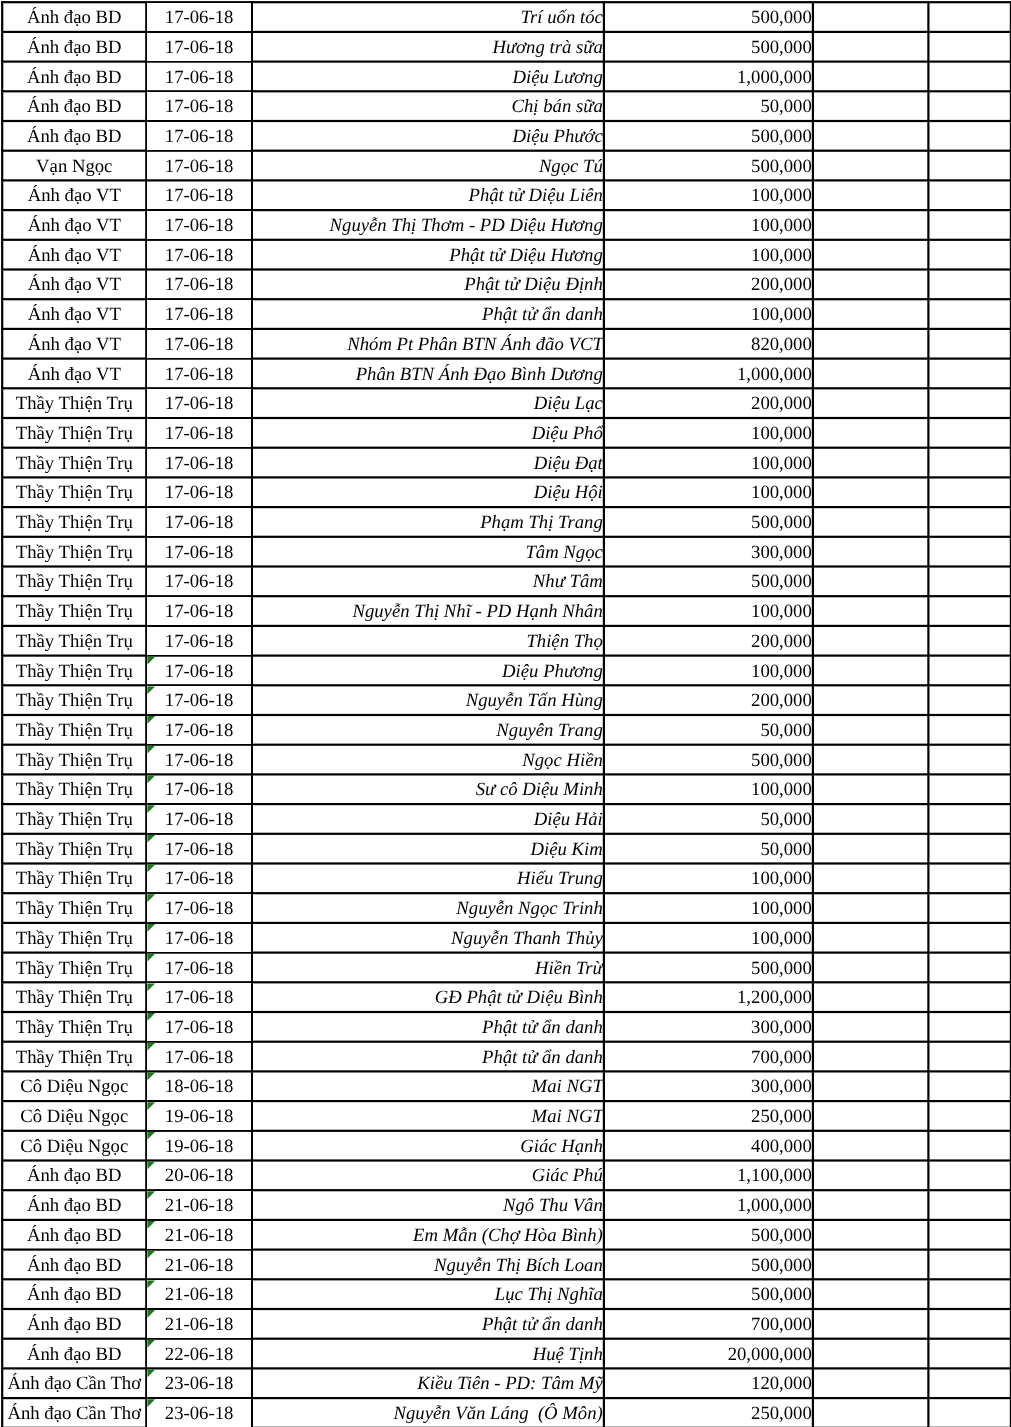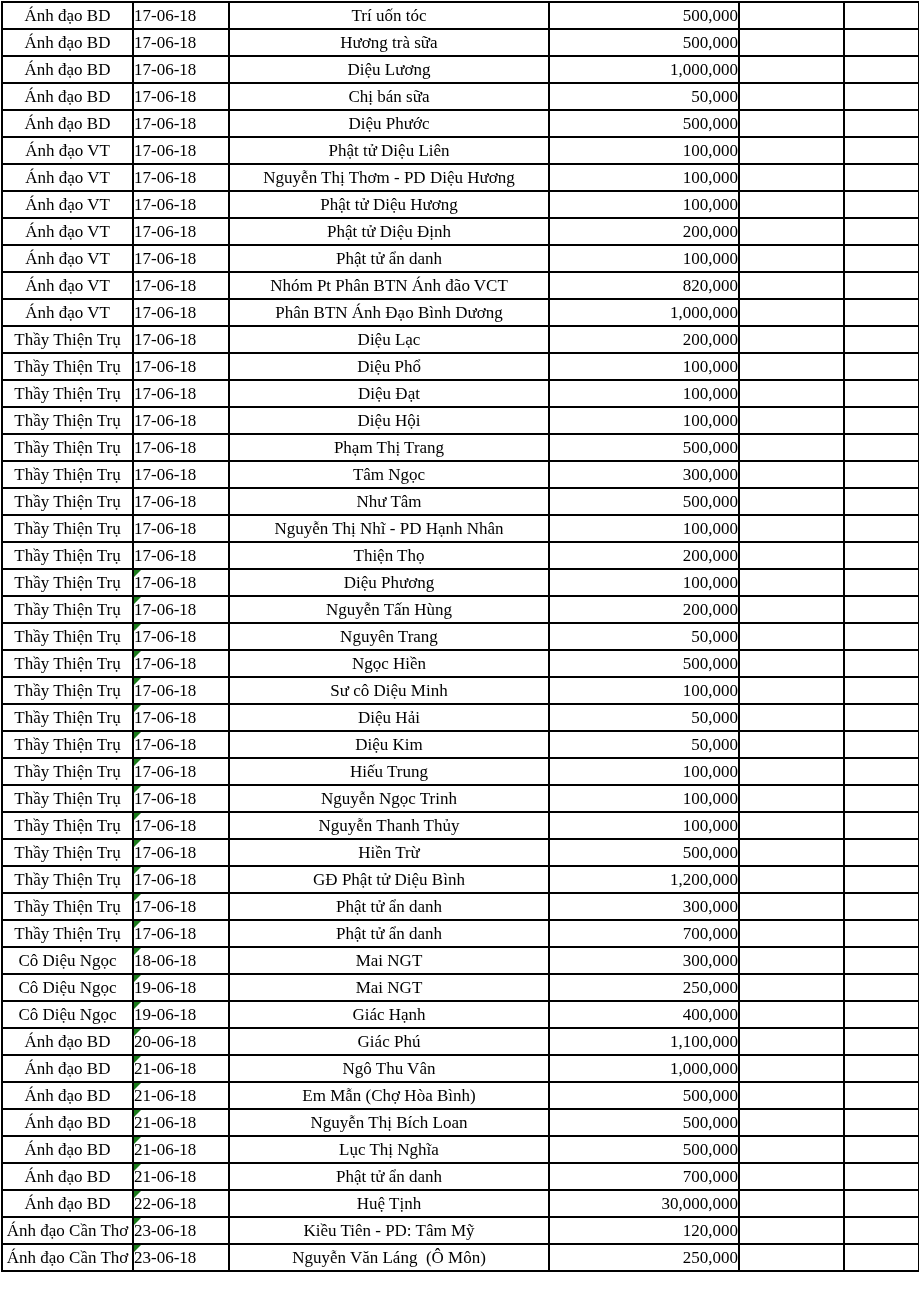--- a/index.html
+++ b/index.html
@@ -32,27 +32,29 @@
     color: #000000;
     vertical-align: middle;
     background: #ffffff;
     overflow: visible;
   }
   td.c-group {
     text-align: center;
     white-space: nowrap;
   }
   td.c-date {
+    text-align: center;
     white-space: nowrap;
     position: relative;
   }
   td.c-name {
-    text-align: center;
+    text-align: right;
     padding-left: 5px;
     white-space: pre;
+    font-style: italic;
   }
   td.c-amt {
     text-align: right;
     padding-right: 9px;
     white-space: nowrap;
   }
   .tri {
     position: absolute;
     top: 0;
     left: 0;
@@ -110,20 +112,28 @@
         </tr>
         <tr>
           <td class="c-group">Ánh đạo BD</td>
           <td class="c-date">17-06-18</td>
           <td class="c-name">Diệu Phước</td>
           <td class="c-amt">500,000</td>
           <td class="c-b1"></td>
           <td class="c-b2"></td>
         </tr>
         <tr>
+          <td class="c-group">Vạn Ngọc</td>
+          <td class="c-date">17-06-18</td>
+          <td class="c-name">Ngọc Tú</td>
+          <td class="c-amt">500,000</td>
+          <td class="c-b1"></td>
+          <td class="c-b2"></td>
+        </tr>
+        <tr>
           <td class="c-group">Ánh đạo VT</td>
           <td class="c-date">17-06-18</td>
           <td class="c-name">Phật tử Diệu Liên</td>
           <td class="c-amt">100,000</td>
           <td class="c-b1"></td>
           <td class="c-b2"></td>
         </tr>
         <tr>
           <td class="c-group">Ánh đạo VT</td>
           <td class="c-date">17-06-18</td>
@@ -425,21 +435,21 @@
           <td class="c-date">21-06-18<span class="tri" style="border-top-color: rgb(26, 122, 26);"></span></td>
           <td class="c-name">Phật tử ẩn danh</td>
           <td class="c-amt">700,000</td>
           <td class="c-b1"></td>
           <td class="c-b2"></td>
         </tr>
         <tr>
           <td class="c-group">Ánh đạo BD</td>
           <td class="c-date">22-06-18<span class="tri" style="border-top-color: rgb(26, 122, 26);"></span></td>
           <td class="c-name">Huệ Tịnh</td>
-          <td class="c-amt">30,000,000</td>
+          <td class="c-amt">20,000,000</td>
           <td class="c-b1"></td>
           <td class="c-b2"></td>
         </tr>
         <tr>
           <td class="c-group">Ánh đạo Cần Thơ</td>
           <td class="c-date">23-06-18<span class="tri" style="border-top-color: rgb(26, 122, 26);"></span></td>
           <td class="c-name">Kiều Tiên - PD: Tâm Mỹ</td>
           <td class="c-amt">120,000</td>
           <td class="c-b1"></td>
           <td class="c-b2"></td>

